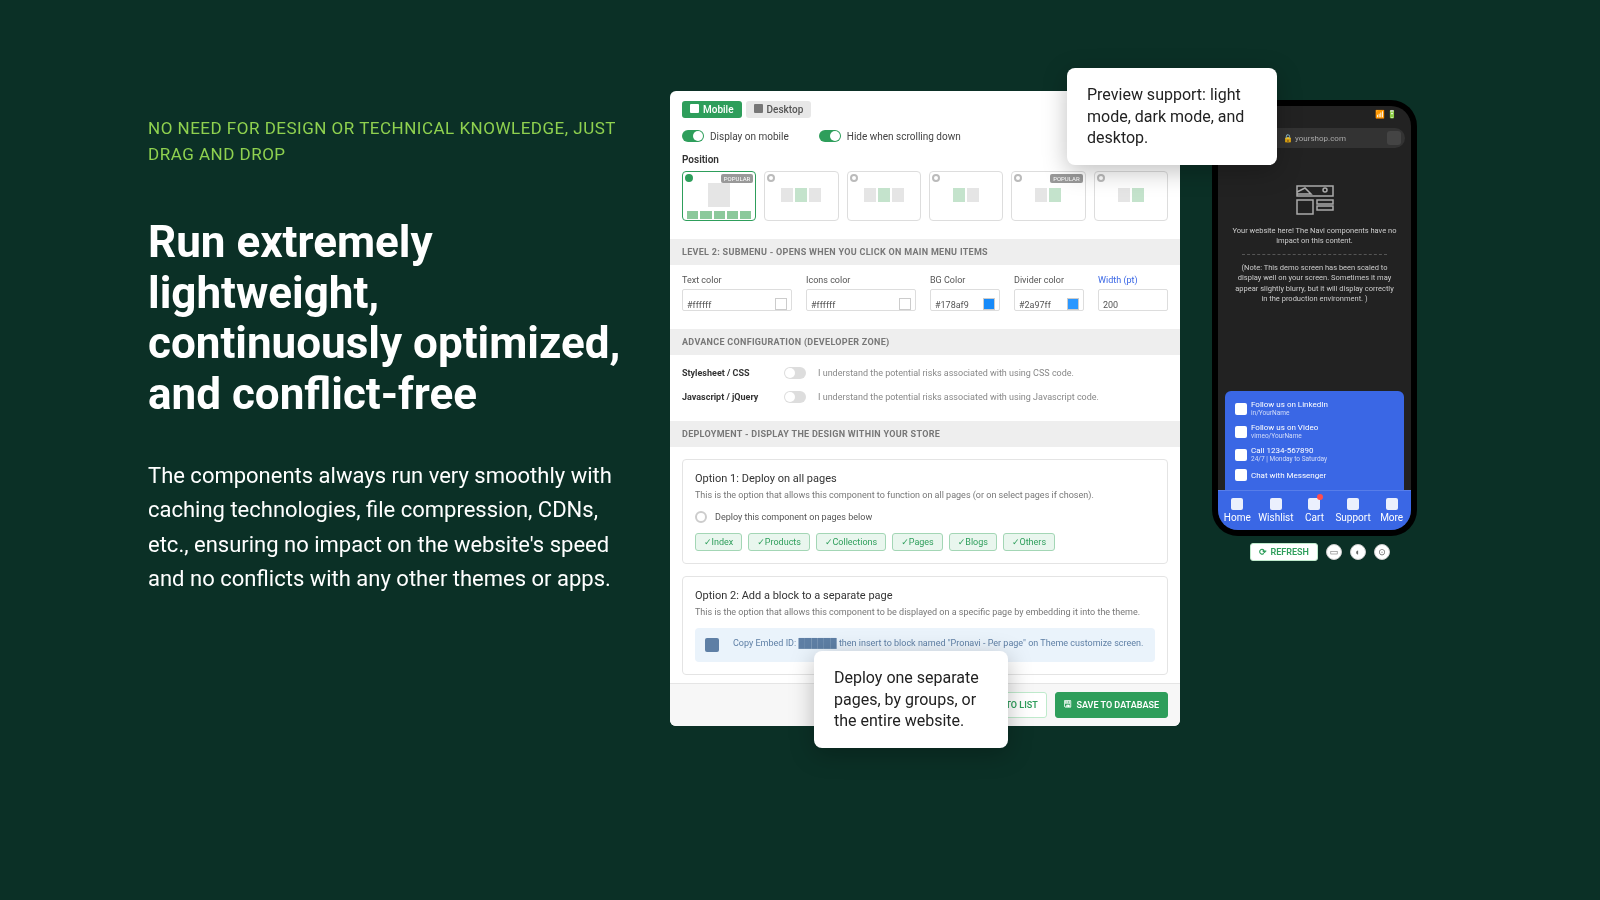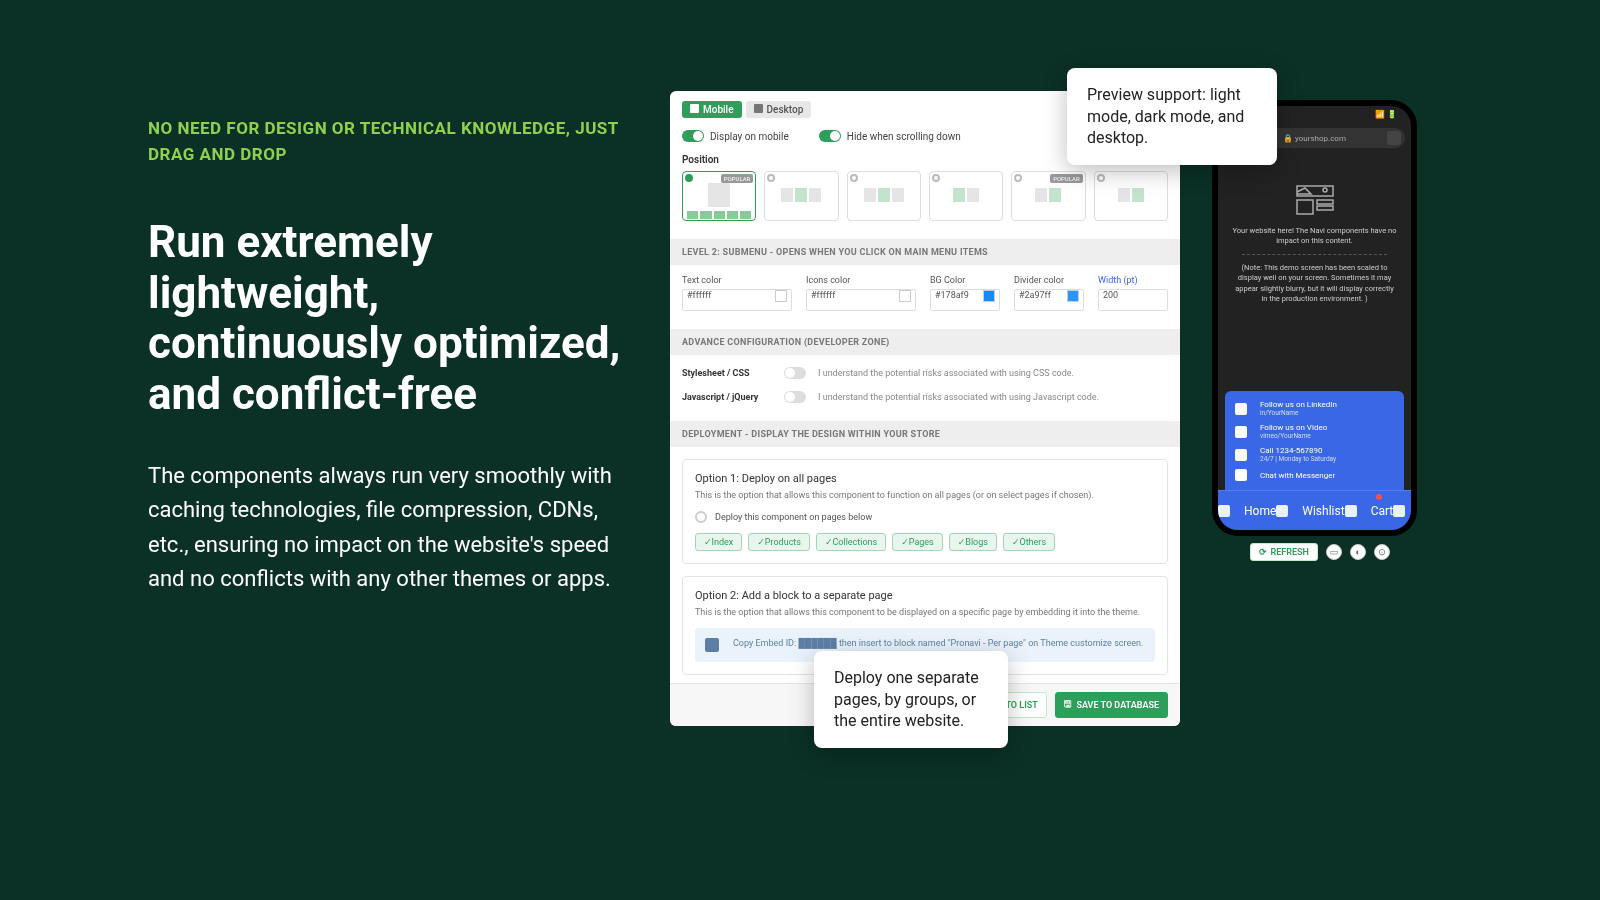--- a/index.html
+++ b/index.html
@@ -1,18 +1,18 @@
 <!DOCTYPE html>
 <html><head>
 <meta charset="utf-8">
 <style>
 *{box-sizing:border-box;margin:0;padding:0;font-family:-apple-system,BlinkMacSystemFont,"Segoe UI",Roboto,sans-serif}
 body{background:#0b3026;width:1600px;height:900px;overflow:hidden;position:relative}
 .left-col{position:absolute;left:148px;top:116px;width:480px;color:#fff}
-.eyebrow{color:#8fd14f;font-size:17px;font-weight:700;letter-spacing:0.5px;line-height:1.5;margin-bottom:50px}
+.eyebrow{color:#8fd14f;font-size:17px;font-weight:400;letter-spacing:0.5px;line-height:1.5;margin-bottom:50px}
 .headline{font-size:44px;font-weight:700;line-height:1.15;margin-bottom:40px}
 .body-copy{font-size:22px;font-weight:400;line-height:1.55}
 
 .panel{position:absolute;left:670px;top:91px;width:510px;height:635px;background:#fff;border-radius:6px;font-size:10px;color:#333;padding:10px 12px 0 12px;overflow:hidden}
 .view-tabs{display:flex;gap:4px}
 .vtab{display:flex;align-items:flex-start;gap:4px;padding:3px 8px;border-radius:3px;font-size:10px;font-weight:500}
 .vtab.active{background:#2e9e5b;color:#fff}
 .vtab.inactive{background:#e7e7e7;color:#555}
 .vtab .ico{width:9px;height:9px;display:inline-block}
 .toggle-row{display:flex;gap:30px;margin-top:12px;font-size:10px;color:#444}
@@ -30,21 +30,21 @@
 .pcard .mock .rbig{width:22px;height:24px;background:#ccc;display:inline-block;position:relative}
 .pcard .barbot{position:absolute;bottom:1px;left:4px;right:4px;height:8px;display:flex;gap:2px}
 .pcard .barbot span{flex:1;background:#8bc99b}
 .pcard .tag{position:absolute;top:2px;right:2px;background:#999;color:#fff;font-size:6px;padding:1px 3px;border-radius:2px}
 .section-bar{margin:18px -12px 0 -12px;padding:8px 12px;background:#eee;color:#777;font-size:9px;font-weight:700;letter-spacing:.3px}
 .color-row{display:flex;gap:14px;margin-top:10px}
 .cset{flex:1.1;font-size:9px;color:#555}
 .cset.narrow{flex:.7}
 .cset .lab{display:block;margin-bottom:4px}
 .cset.blue .lab{color:#3a67e5}
-.cinput{border:1px solid #ddd;border-radius:2px;height:22px;display:flex;align-items:flex-start;padding:0 4px;background:#fff;gap:6px}
+.cinput{border:1px solid #ddd;border-radius:2px;height:22px;display:flex;align-items:flex-end;padding:0 4px;background:#fff;gap:6px}
 .cinput .sw{width:12px;height:12px;border:1px solid #ccc}
 .cinput .txt{flex:1}
 .adv-row{display:flex;align-items:center;gap:12px;margin-top:12px;font-size:9px}
 .adv-row .hdr{width:90px;font-weight:700}
 .adv-row .sw-off{width:22px;height:12px;border-radius:6px;background:#ddd;position:relative}
 .adv-row .sw-off::after{content:"";position:absolute;width:10px;height:10px;background:#fff;border-radius:50%;top:1px;left:1px}
 .adv-row .note{color:#888}
 .deploy-box{border:1px solid #e4e4e4;border-radius:4px;margin-top:12px;padding:12px;background:#fff}
 .deploy-box h4{font-size:11px;font-weight:400;margin-bottom:4px}
 .deploy-box p{font-size:9px;color:#777;line-height:1.35}
@@ -62,25 +62,25 @@
 .phone{position:absolute;left:1212px;top:100px;width:205px;height:436px;background:#000;border-radius:26px;padding:6px}
 .phone-inner{width:100%;height:100%;background:#222;border-radius:20px;position:relative;overflow:hidden;color:#fff;font-size:8px}
 .statusbar{position:absolute;top:4px;left:0;right:0;display:flex;justify-content:space-between;padding:0 14px;font-size:8px}
 .urlbar{position:absolute;top:22px;left:6px;right:6px;height:20px;background:#333;border-radius:10px;display:flex;align-items:center;justify-content:center;font-size:8px;color:#aaa}
 .urlbar .share{position:absolute;right:4px;width:14px;height:14px;background:#444;border-radius:3px}
 .centerblk{position:absolute;top:78px;left:14px;right:14px;text-align:center;font-size:7.5px;color:#ccc;line-height:1.35}
 .wire{width:40px;height:32px;margin:0 auto 10px auto;opacity:.8}
 .wire svg{width:100%;height:100%}
 .sep{border:none;border-top:1px dashed #555;margin:8px 10px}
 .socials{position:absolute;bottom:40px;left:7px;right:7px;background:#3a67e5;border-radius:6px 6px 0 0;padding:6px}
-.srow{display:flex;align-items:center;gap:13px;padding:3px 4px;font-size:8px}
+.srow{display:flex;align-items:center;gap:4px;padding:3px 4px;font-size:8px}
 .srow .sic{width:12px;height:12px;background:#fff;border-radius:2px;flex-shrink:0}
 .srow .sub{display:block;font-size:6.5px;opacity:.75}
 .tabbar{position:absolute;bottom:0;left:0;right:0;height:40px;background:#3a67e5;display:flex;border-top:1px solid rgba(255,255,255,.15)}
-.titem{flex:1;display:flex;align-items:center;justify-content:center;gap:14px;font-size:12px;position:relative}
+.titem{flex:1;display:flex;flex-direction:column;align-items:center;justify-content:center;gap:2px;font-size:10px;position:relative}
 .titem .ti{width:12px;height:12px;background:rgba(255,255,255,.9);border-radius:2px}
 .titem .badge{position:absolute;top:3px;right:11px;width:6px;height:6px;background:#ff4d4d;border-radius:50%}
 
 .pvctrls{position:absolute;left:1250px;top:543px;display:flex;gap:8px;align-items:center}
 .pvbtn{background:#fff;border:1px solid #bfeacc;color:#2e9e5b;font-size:9px;font-weight:600;padding:3px 8px;border-radius:3px;display:flex;align-items:center;gap:4px}
 .pvic{width:16px;height:16px;border:1px solid #ccc;border-radius:50%;display:flex;align-items:center;justify-content:center;font-size:9px;color:#666;background:#fff}
 
 .callout{position:absolute;background:#fff;border-radius:8px;padding:16px 20px;font-size:16px;line-height:1.35;color:#222;box-shadow:0 6px 24px rgba(0,0,0,.25)}
 .callout.c1{left:1067px;top:68px;width:210px}
 .callout.c2{left:814px;top:651px;width:194px}

